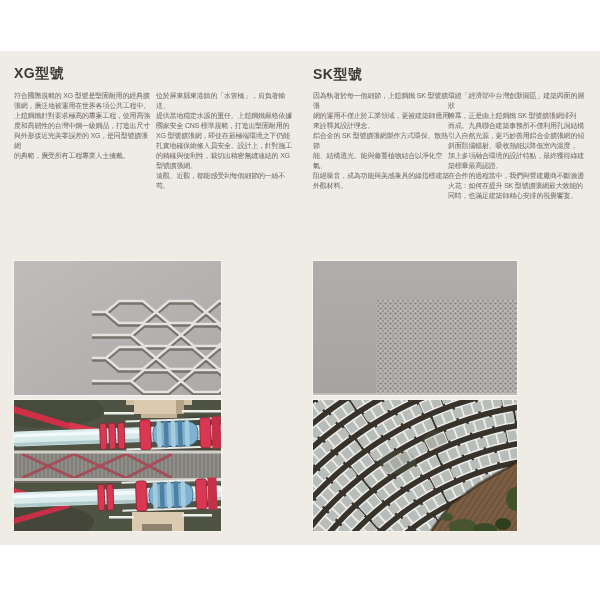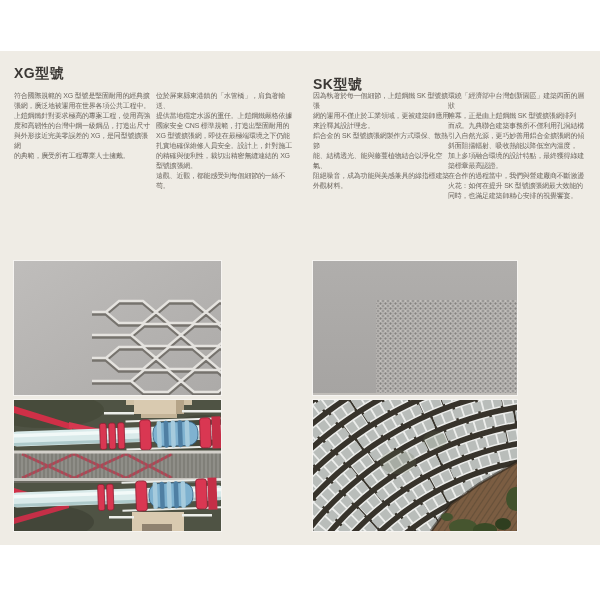--- a/index.html
+++ b/index.html
@@ -4,21 +4,21 @@
 <style>
   html,body{margin:0;padding:0;background:#ffffff;}
   .canvas{position:relative;width:600px;height:600px;background:#ffffff;overflow:hidden;
           font-family:"Liberation Sans","DejaVu Sans",sans-serif;}
   .sheet{position:absolute;top:51px;left:0;width:600px;height:494px;background:#efece5;}
   h2.sec-title{position:absolute;margin:0;font-size:14px;font-weight:bold;color:#3b3835;
                letter-spacing:.5px;line-height:14px;}
   .col{position:absolute;font-size:7px;line-height:10px;color:#6b655e;letter-spacing:-0.2px;
        white-space:pre-line;}
   #xg-title{left:14px;top:15px;}
-  #sk-title{left:313px;top:26px;}
+  #sk-title{left:313px;top:16px;}
   #xg-c1{left:14px;top:40px;width:140px;}
   #xg-c2{left:156px;top:40px;width:142px;}
   #sk-c1{left:313px;top:40px;width:140px;}
   #sk-c2{left:448px;top:40px;width:142px;}
   .ph{position:absolute;overflow:hidden;box-shadow:0 0 0 1px rgba(255,255,255,.45);}
   .ph svg{display:block;}
   #ph1{left:14px;top:210px;width:207px;height:134px;}
   #ph2{left:14px;top:349px;width:207px;height:131px;}
   #ph3{left:313px;top:210px;width:204px;height:134px;}
   #ph4{left:313px;top:349px;width:204px;height:131px;}

